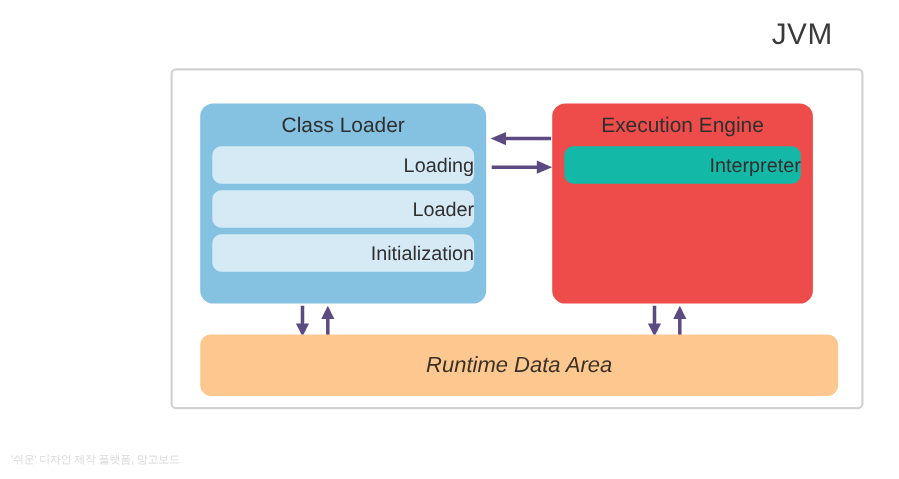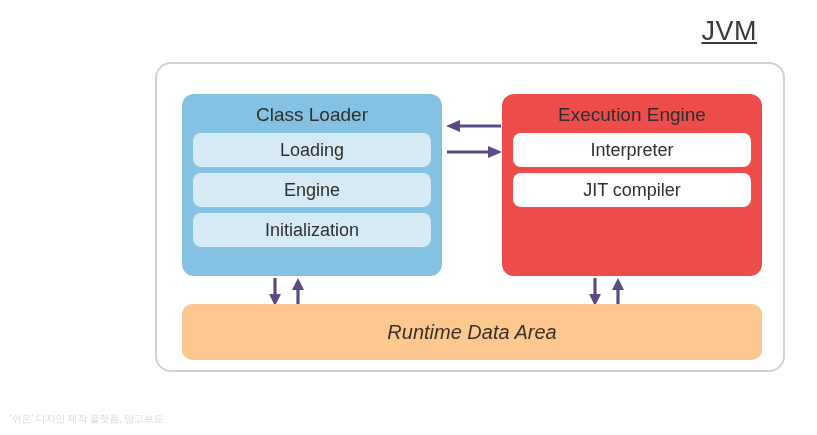--- a/index.html
+++ b/index.html
@@ -20,33 +20,32 @@
   #jvm-title {
     position: absolute;
     left: 0;
     top: 18px;
     width: 757px;
     text-align: right;
     font-size: 27px;
     color: #3a3a3a;
     letter-spacing: 0.5px;
     line-height: 1;
-    text-decoration: underline;
   }
 
   
   #jvm-container {
     position: absolute;
     left: 155px;
     top: 62px;
     width: 630px;
     height: 310px;
     box-sizing: border-box;
     border: 2px solid #d2d2d2;
-    border-radius: 16px;
+    border-radius: 5px;
     background: #ffffff;
   }
 
   
   .module {
     position: absolute;
     box-sizing: border-box;
     border-radius: 12px;
     padding: 0;
   }
@@ -58,21 +57,21 @@
     padding-top: 11px;
     padding-bottom: 9px;
   }
   .module-items {
     padding: 0 11px 10px 11px;
   }
   .module-item {
     box-sizing: border-box;
     height: 34px;
     line-height: 34px;
-    text-align: center;
+    text-align: right;
     font-size: 18px;
     color: #2f2f2f;
     border-radius: 8px;
     margin-bottom: 6px;
   }
   .module-item:last-child {
     margin-bottom: 12px;
   }
 
   
@@ -84,26 +83,26 @@
     background: #85C1E0;
   }
   #class-loader .module-item {
     background: #D6EAF6;
   }
 
   
   #execution-engine {
     left: 345px;
     top: 30px;
-    width: 260px;
+    width: 237px;
     height: 182px;
     background: #EE4B4B;
   }
   #execution-engine .module-item {
-    background: #ffffff;
+    background: #14b8a6;
   }
 
   
   #runtime-data-area {
     position: absolute;
     left: 25px;
     top: 240px;
     width: 580px;
     height: 56px;
     background: #FCC88F;
@@ -159,30 +158,29 @@
 <body>
 
 <div id="jvm-title">JVM</div>
 
 <div id="jvm-container">
 
   <div class="module" id="class-loader">
     <div class="module-title">Class Loader</div>
     <div class="module-items">
       <div class="module-item">Loading</div>
-      <div class="module-item">Engine</div>
+      <div class="module-item">Loader</div>
       <div class="module-item">Initialization</div>
     </div>
   </div>
 
   <div class="module" id="execution-engine">
     <div class="module-title">Execution Engine</div>
     <div class="module-items">
       <div class="module-item">Interpreter</div>
-      <div class="module-item">JIT compiler</div>
     </div>
   </div>
 
   <svg class="arrow" id="arrow-engine-to-loader" width="58" height="16" viewBox="0 0 58 16">
     <path d="M13 8 L56 8" stroke="#5B4B82" stroke-width="3.2" fill="none"></path>
     <path d="M1 8 L15 2 L15 14 Z" fill="#5B4B82"></path>
   </svg>
 
   <svg class="arrow" id="arrow-loader-to-engine" width="58" height="16" viewBox="0 0 58 16">
     <path d="M2 8 L45 8" stroke="#5B4B82" stroke-width="3.2" fill="none"></path>

